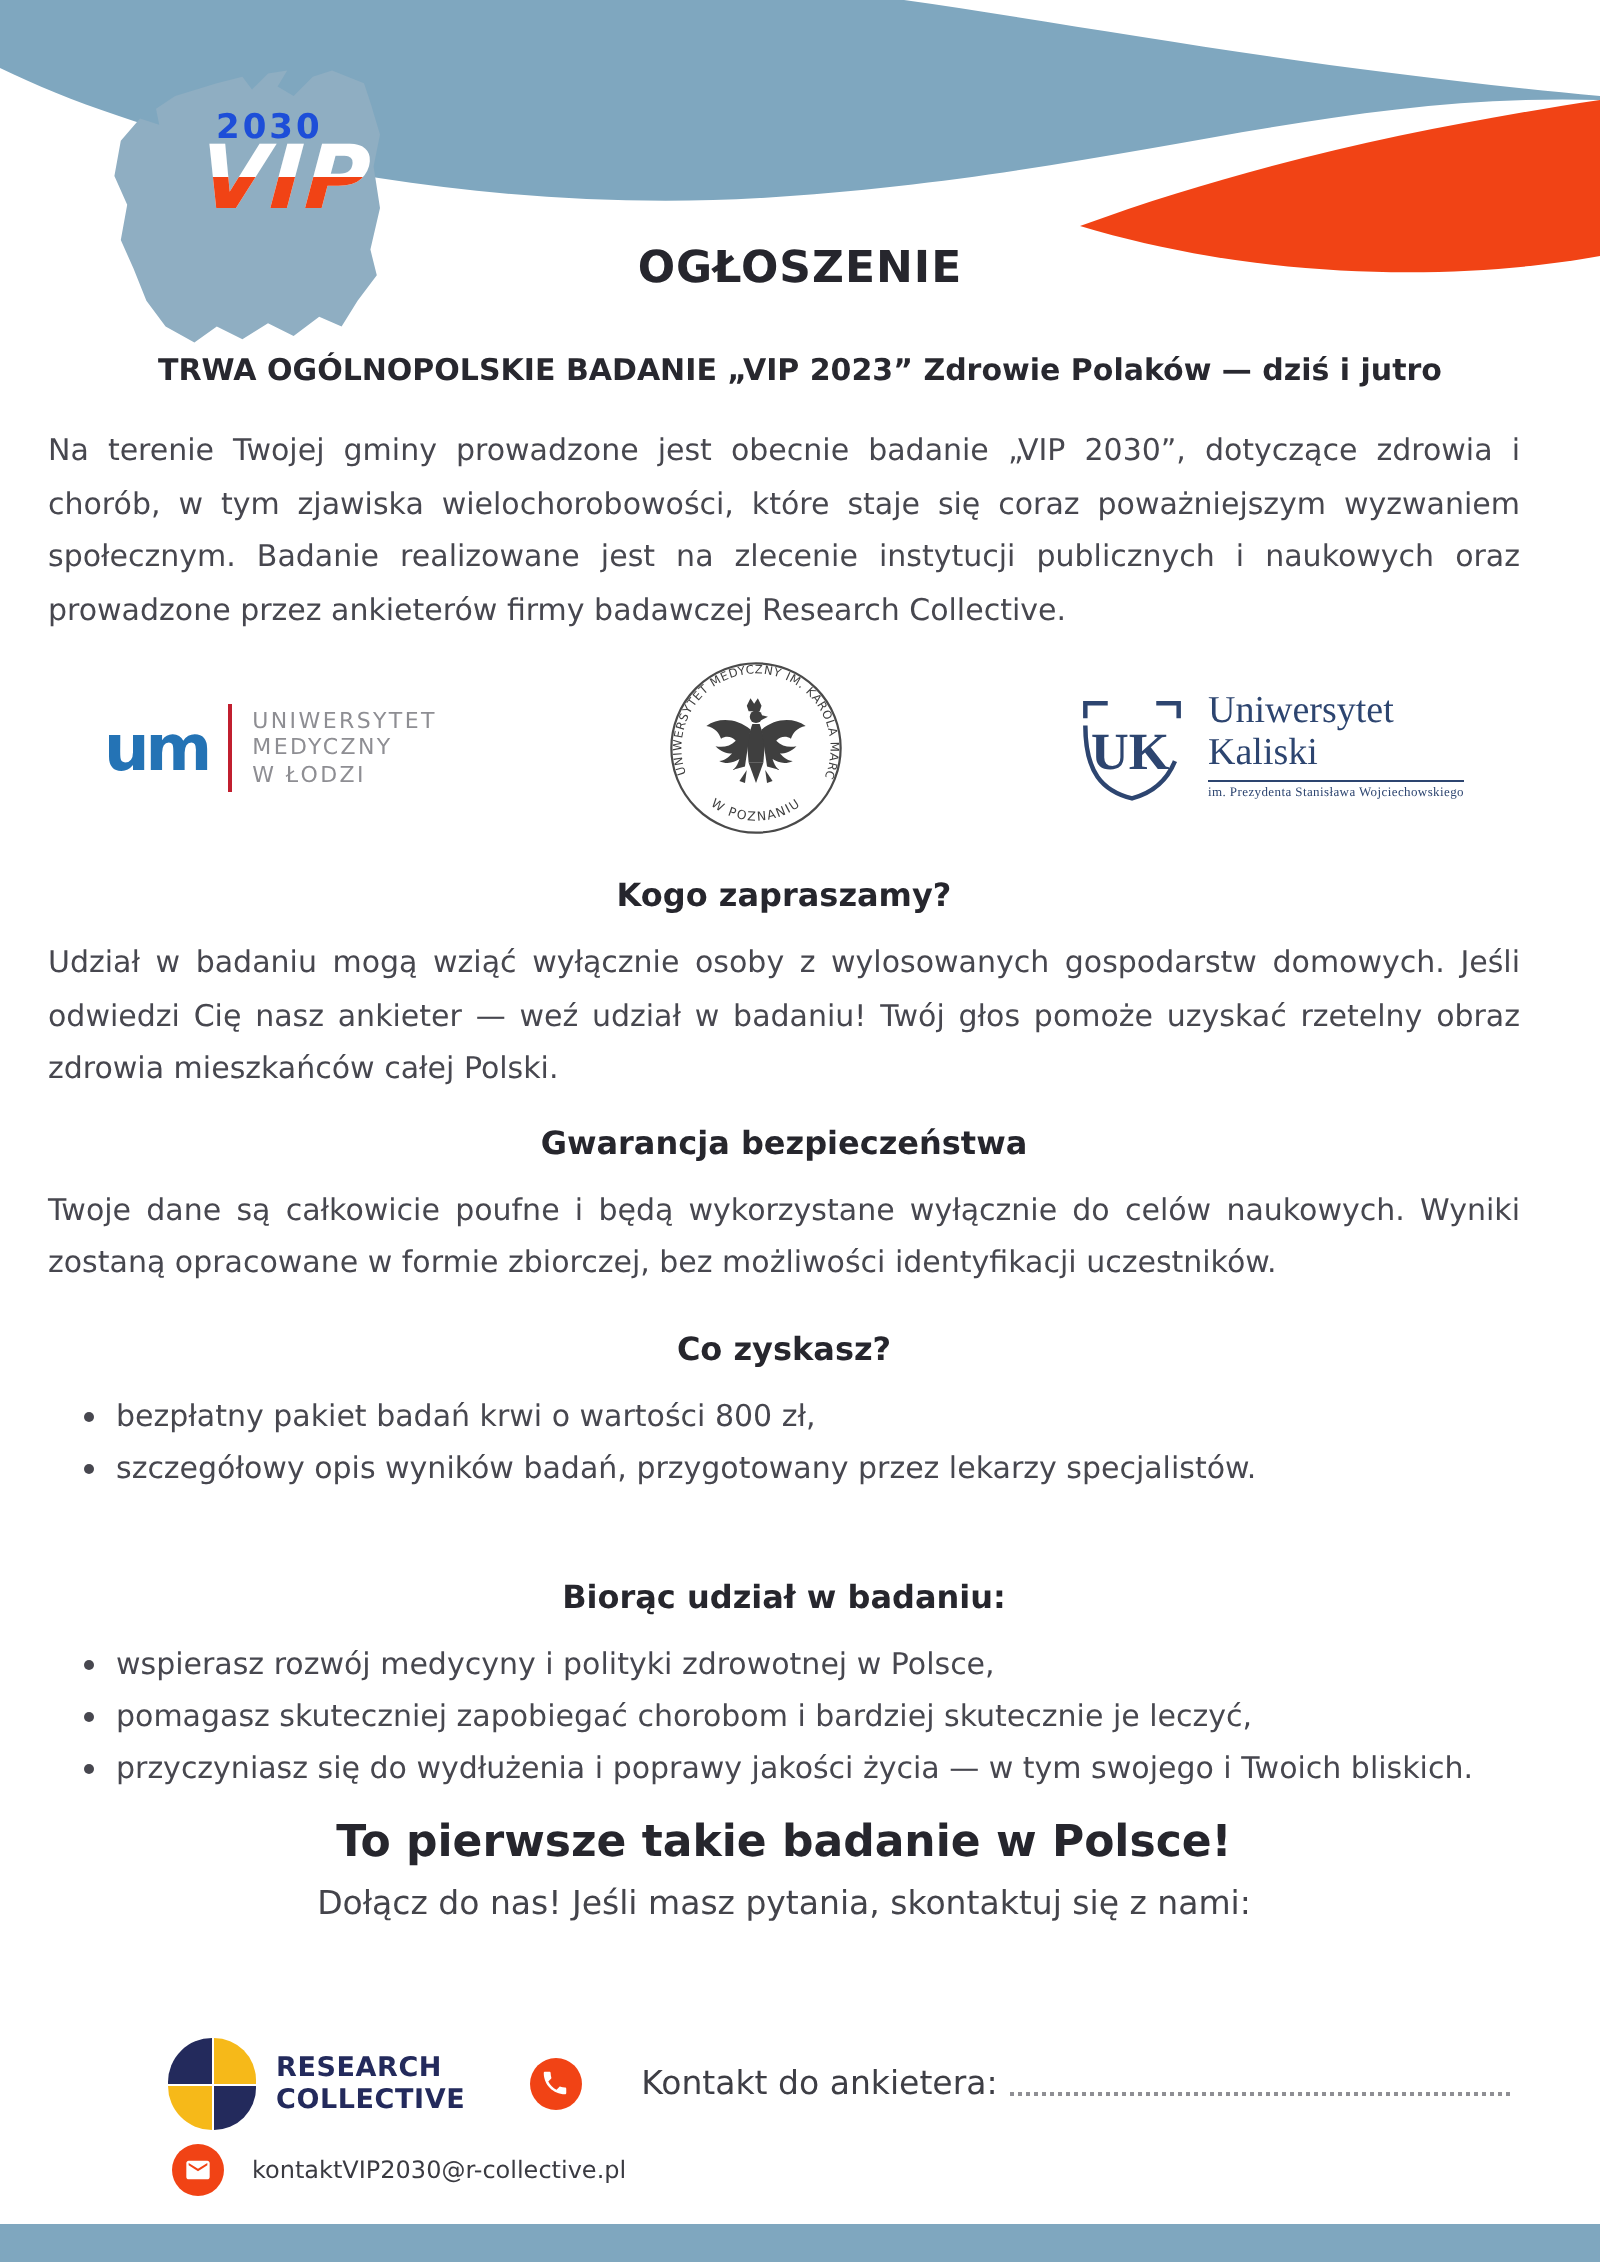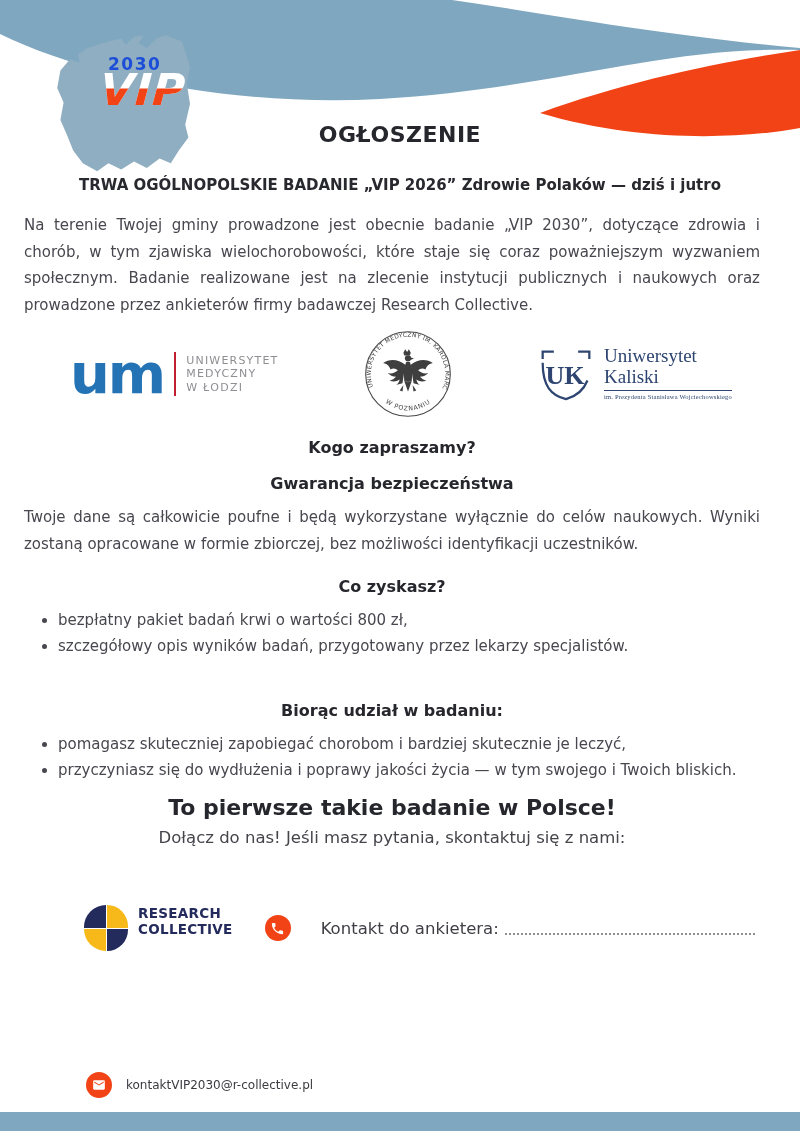--- a/index.html
+++ b/index.html
@@ -24,21 +24,21 @@
 
   
   .flow { position:absolute; top:212px; left:24px; right:40px; }
   p.body { font-size:15px; line-height:26.5px; color:#47474f; text-align:justify; }
   h2.sec { text-align:center; font-size:16px; font-weight:700; color:#26262d; line-height:24px; }
 
   .logos-row { margin-top:10px; height:92px; display:flex; align-items:center; justify-content:space-between; padding:0 28px; }
 
   
   .um-logo { display:flex; align-items:center; gap:10px; }
-  .um-mark { font-size:56px; font-weight:900; color:#2473B5; letter-spacing:-2px; line-height:40px;margin-left:18px; }
+  .um-mark { font-size:32px; font-weight:900; color:#2473B5; letter-spacing:-2px; line-height:40px; }
   .um-sep { width:2px; height:44px; background:#C11F2F; }
   .um-text { font-size:11px; letter-spacing:1.2px; color:#8e8e93; line-height:13.5px; }
 
   
   .seal { width:92px; height:92px; }
 
   
   .uk-logo { display:flex; gap:10px; }
   .uk-mark { width:56px; height:58px; }
   .uk-text { font-family:"Liberation Serif","DejaVu Serif",serif; color:#2D4570; }
@@ -52,21 +52,21 @@
 
   ul.blist { list-style:none; padding-left:18px; }
   ul.blist li { position:relative; font-size:15px; line-height:26px; color:#47474f; padding-left:16px; }
   ul.blist li::before { content:""; position:absolute; left:0; top:11px; width:5px; height:5px; border-radius:50%; background:#47474f; }
 
   .closing-strong { margin-top:12px; text-align:center; font-size:22px; font-weight:700; color:#26262d; }
   .closing-cta { margin-top:8px; text-align:center; font-size:16.5px; color:#44444b; }
 
   
   .contact-strip { margin-top:58px; display:flex; align-items:center; margin-left:60px; margin-right:5px; }
-  .rc-logo { display:flex; gap:10px; }
+  .rc-logo { display:flex; align-items:center; gap:10px; }
   .rc-mark { position:relative; width:44px; height:46px; }
   .rc-mark div { position:absolute; }
   .rc-tl { left:0; top:0; width:22px; height:23px; background:#232A5C; border-radius:22px 0 0 0; }
   .rc-tr { left:23px; top:0; width:21px; height:23px; background:#F6B919; border-radius:0 21px 0 0; }
   .rc-bl { left:0; top:24px; width:22px; height:22px; background:#F6B919; border-radius:0 0 0 22px; }
   .rc-br { left:23px; top:24px; width:21px; height:22px; background:#232A5C; border-radius:0 0 21px 0; }
   .rc-name { font-size:13.5px; font-weight:800; letter-spacing:0.3px; color:#232A5C; line-height:16px; }
   .phone-badge { margin-left:32px; }
   .round-icon { width:26px; height:26px; border-radius:50%; background:#F14315; display:flex; align-items:center; justify-content:center; flex:0 0 auto; }
   .contact-label { margin-left:30px; font-size:16.5px; color:#3e3e45; white-space:nowrap; }
@@ -94,21 +94,21 @@
       <path fill="#8FAEC2" d="M14,24 L20,17 L26,19 L25,14 L31,10 L44,6 L52,4 L55,8 L60,3 L66,2 L63,7 L68,10 L74,4 L80,2 L90,6 L92,12 L95,22 L93,32 L95,45 L92,58 L94,66 L88,74 L83,82 L76,79 L68,85 L60,81 L52,86 L44,82 L37,87 L28,82 L22,74 L18,64 L14,55 L16,44 L12,35 Z"></path>
     </svg>
     <div class="vip-year">2030</div>
     <div class="vip-stack">
       <div class="vip-a">VIP</div>
       <div class="vip-b">VIP</div>
     </div>
   </div>
 
   <div class="title">OGŁOSZENIE</div>
-  <div class="subtitle">TRWA OGÓLNOPOLSKIE BADANIE „VIP 2026” Zdrowie Polaków — dziś i jutro</div>
+  <div class="subtitle">TRWA OGÓLNOPOLSKIE BADANIE „VIP 2023” Zdrowie Polaków — dziś i jutro</div>
 
   <div class="flow">
     <p class="body">Na terenie Twojej gminy prowadzone jest obecnie badanie „VIP 2030”, dotyczące zdrowia i chorób, w tym zjawiska wielochorobowości, które staje się coraz poważniejszym wyzwaniem społecznym. Badanie realizowane jest na zlecenie instytucji publicznych i naukowych oraz prowadzone przez ankieterów firmy badawczej Research Collective.</p>
 
     <div class="logos-row">
 
       <div class="um-logo">
         <div class="um-mark">um</div>
         <div class="um-sep"></div>
         <div class="um-text">
@@ -151,32 +151,34 @@
         </svg>
         <div class="uk-text">
           <div class="uk-name">Uniwersytet</div>
           <div class="uk-name">Kaliski</div>
           <div class="uk-sub">im. Prezydenta Stanisława Wojciechowskiego</div>
         </div>
       </div>
     </div>
 
     <h2 class="sec mt-h1">Kogo zapraszamy?</h2>
+    <p class="body mt-p1">Udział w badaniu mogą wziąć wyłącznie osoby z wylosowanych gospodarstw domowych. Jeśli odwiedzi Cię nasz ankieter — weź udział w badaniu! Twój głos pomoże uzyskać rzetelny obraz zdrowia mieszkańców całej Polski.</p>
 
     <h2 class="sec mt-h2">Gwarancja bezpieczeństwa</h2>
     <p class="body mt-p2">Twoje dane są całkowicie poufne i będą wykorzystane wyłącznie do celów naukowych. Wyniki zostaną opracowane w formie zbiorczej, bez możliwości identyfikacji uczestników.</p>
 
     <h2 class="sec mt-h3">Co zyskasz?</h2>
     <ul class="blist mt-ul1">
       <li>bezpłatny pakiet badań krwi o wartości 800 zł,</li>
       <li>szczegółowy opis wyników badań, przygotowany przez lekarzy specjalistów.</li>
     </ul>
 
     <h2 class="sec mt-h4">Biorąc udział w badaniu:</h2>
     <ul class="blist mt-ul2">
+      <li>wspierasz rozwój medycyny i polityki zdrowotnej w Polsce,</li>
       <li>pomagasz skuteczniej zapobiegać chorobom i bardziej skutecznie je leczyć,</li>
       <li>przyczyniasz się do wydłużenia i poprawy jakości życia — w tym swojego i Twoich bliskich.</li>
     </ul>
 
     <div class="closing-strong">To pierwsze takie badanie w Polsce!</div>
     <div class="closing-cta">Dołącz do nas! Jeśli masz pytania, skontaktuj się z nami:</div>
 
     <div class="contact-strip">
       <div class="rc-logo">
         <div class="rc-mark">

